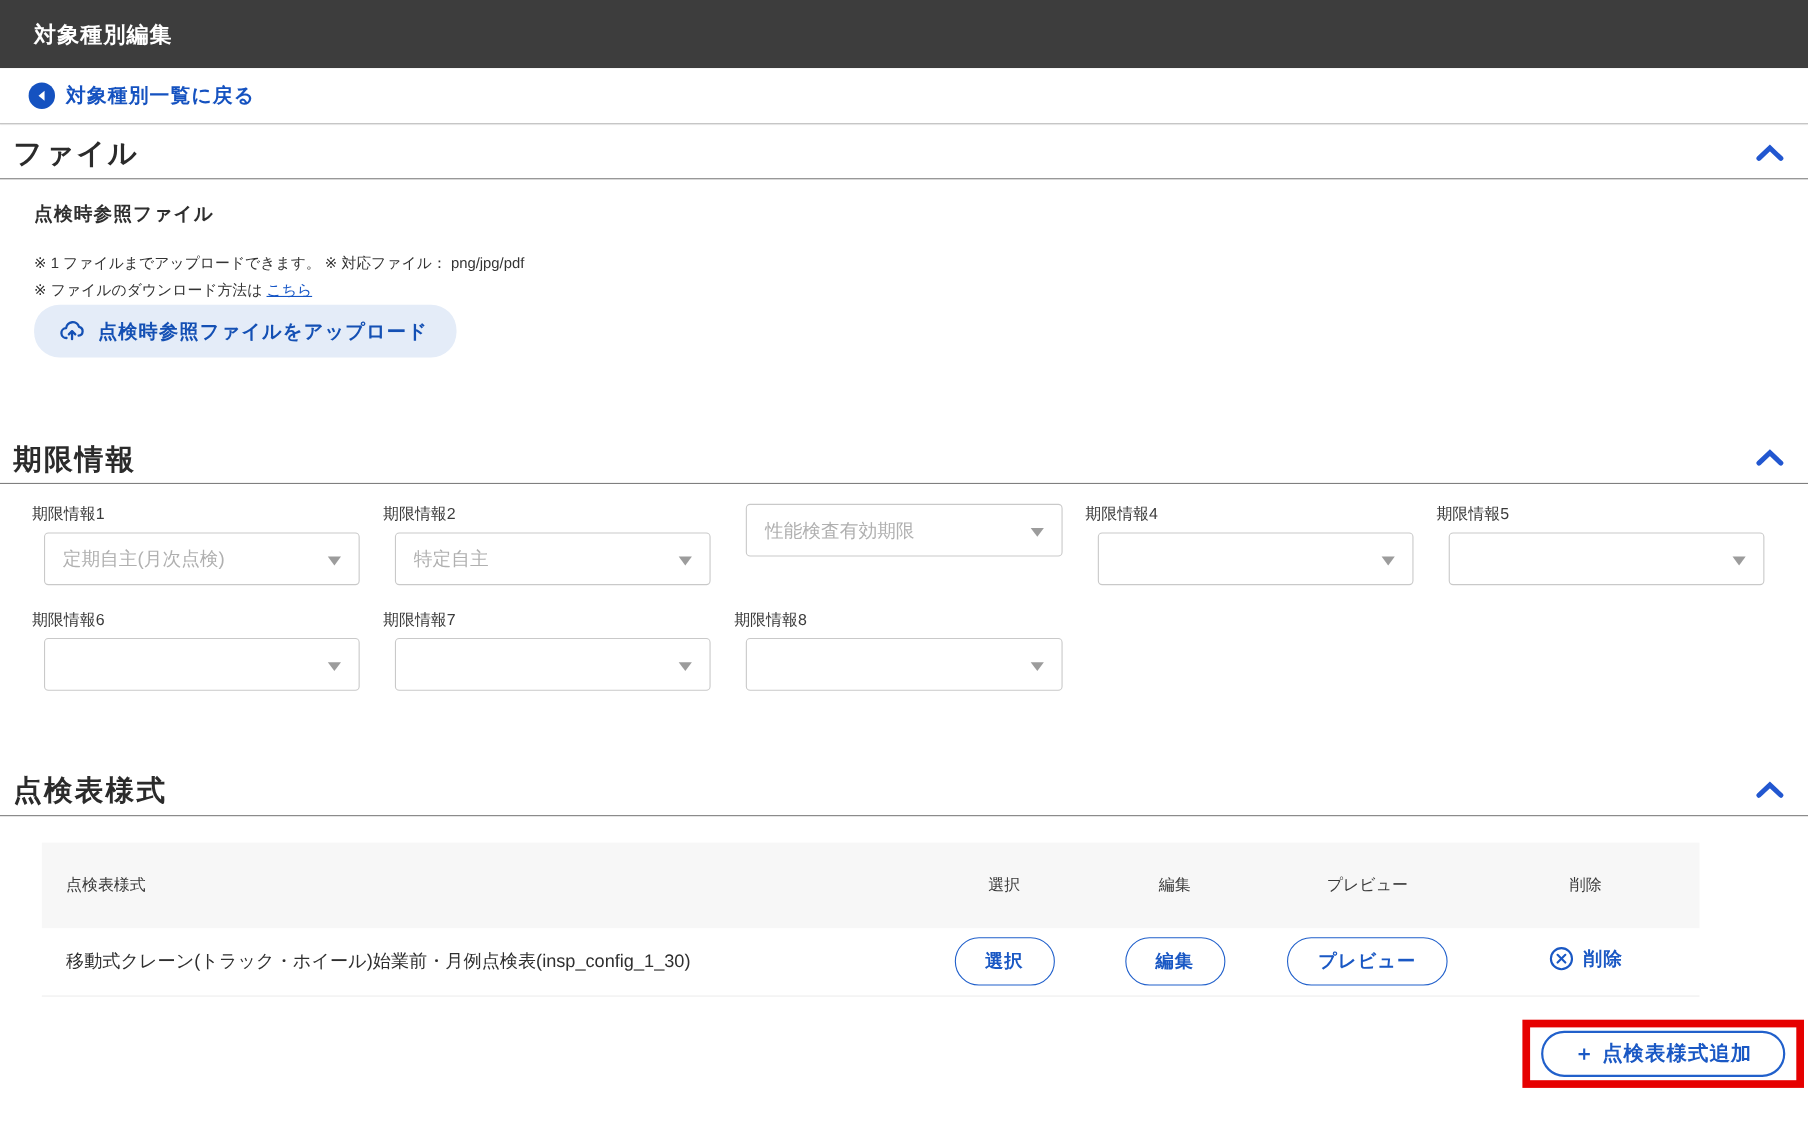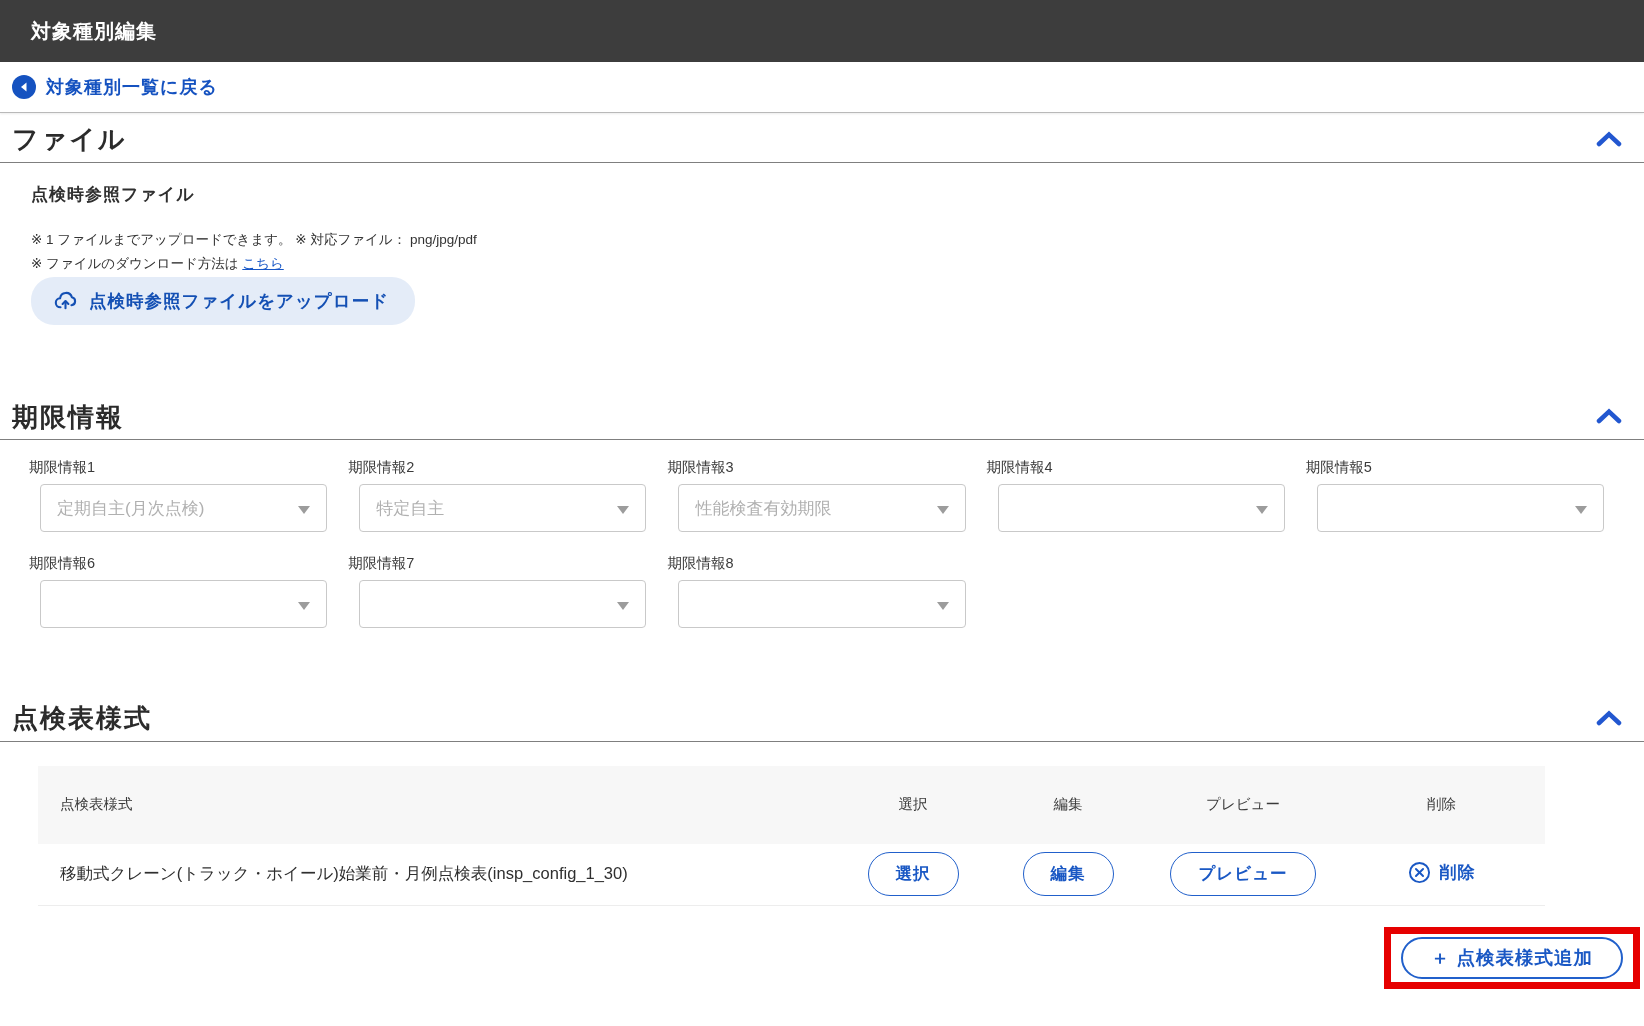--- a/index.html
+++ b/index.html
@@ -3,21 +3,21 @@
 <meta charset="utf-8">
 <style>
   * { margin:0; padding:0; box-sizing:border-box; }
   html,body { width:1644px; height:1026px; overflow:hidden;
     font-family:"Liberation Sans","DejaVu Sans",sans-serif; background:#fff; color:#333; }
 
   
   .titlebar { height:62px; background:#3d3d3d; display:flex; align-items:center; padding-left:31px; }
   .titlebar h1 { color:#fff; font-size:20px; font-weight:bold; letter-spacing:1px; }
 
-  .backbar { height:51px; background:#fff; display:flex; align-items:center; padding-left:12px;
+  .backbar { height:51px; background:#fff; display:flex; align-items:center; padding-left:26px;
     border-bottom:1px solid #b9b9b9; box-shadow:0 1px 2px rgba(0,0,0,0.08); }
   .back-link { display:flex; align-items:center; gap:10px; cursor:pointer; text-decoration:none; }
   .back-circle { width:24px; height:24px; border-radius:50%; background:#1552c0; display:flex;
     align-items:center; justify-content:center; }
   .back-circle svg { display:block; }
   .back-label { color:#1552c0; font-size:18px; font-weight:bold; letter-spacing:1px; }
 
   
   .section-head { display:flex; align-items:flex-end; justify-content:space-between;
     padding:12px 20px 8px 12px; border-bottom:1px solid #7f7f7f; }
@@ -139,21 +139,20 @@
       </div>
     </div>
     <div>
       <div class="limit-label">期限情報2</div>
       <div class="select-box">
         <span class="select-value">特定自主</span>
         <span class="caret"></span>
       </div>
     </div>
     <div>
-      <div class="limit-label">期限情報3</div>
       <div class="select-box">
         <span class="select-value">性能検査有効期限</span>
         <span class="caret"></span>
       </div>
     </div>
     <div>
       <div class="limit-label">期限情報4</div>
       <div class="select-box">
         <span class="select-value"></span>
         <span class="caret"></span>

